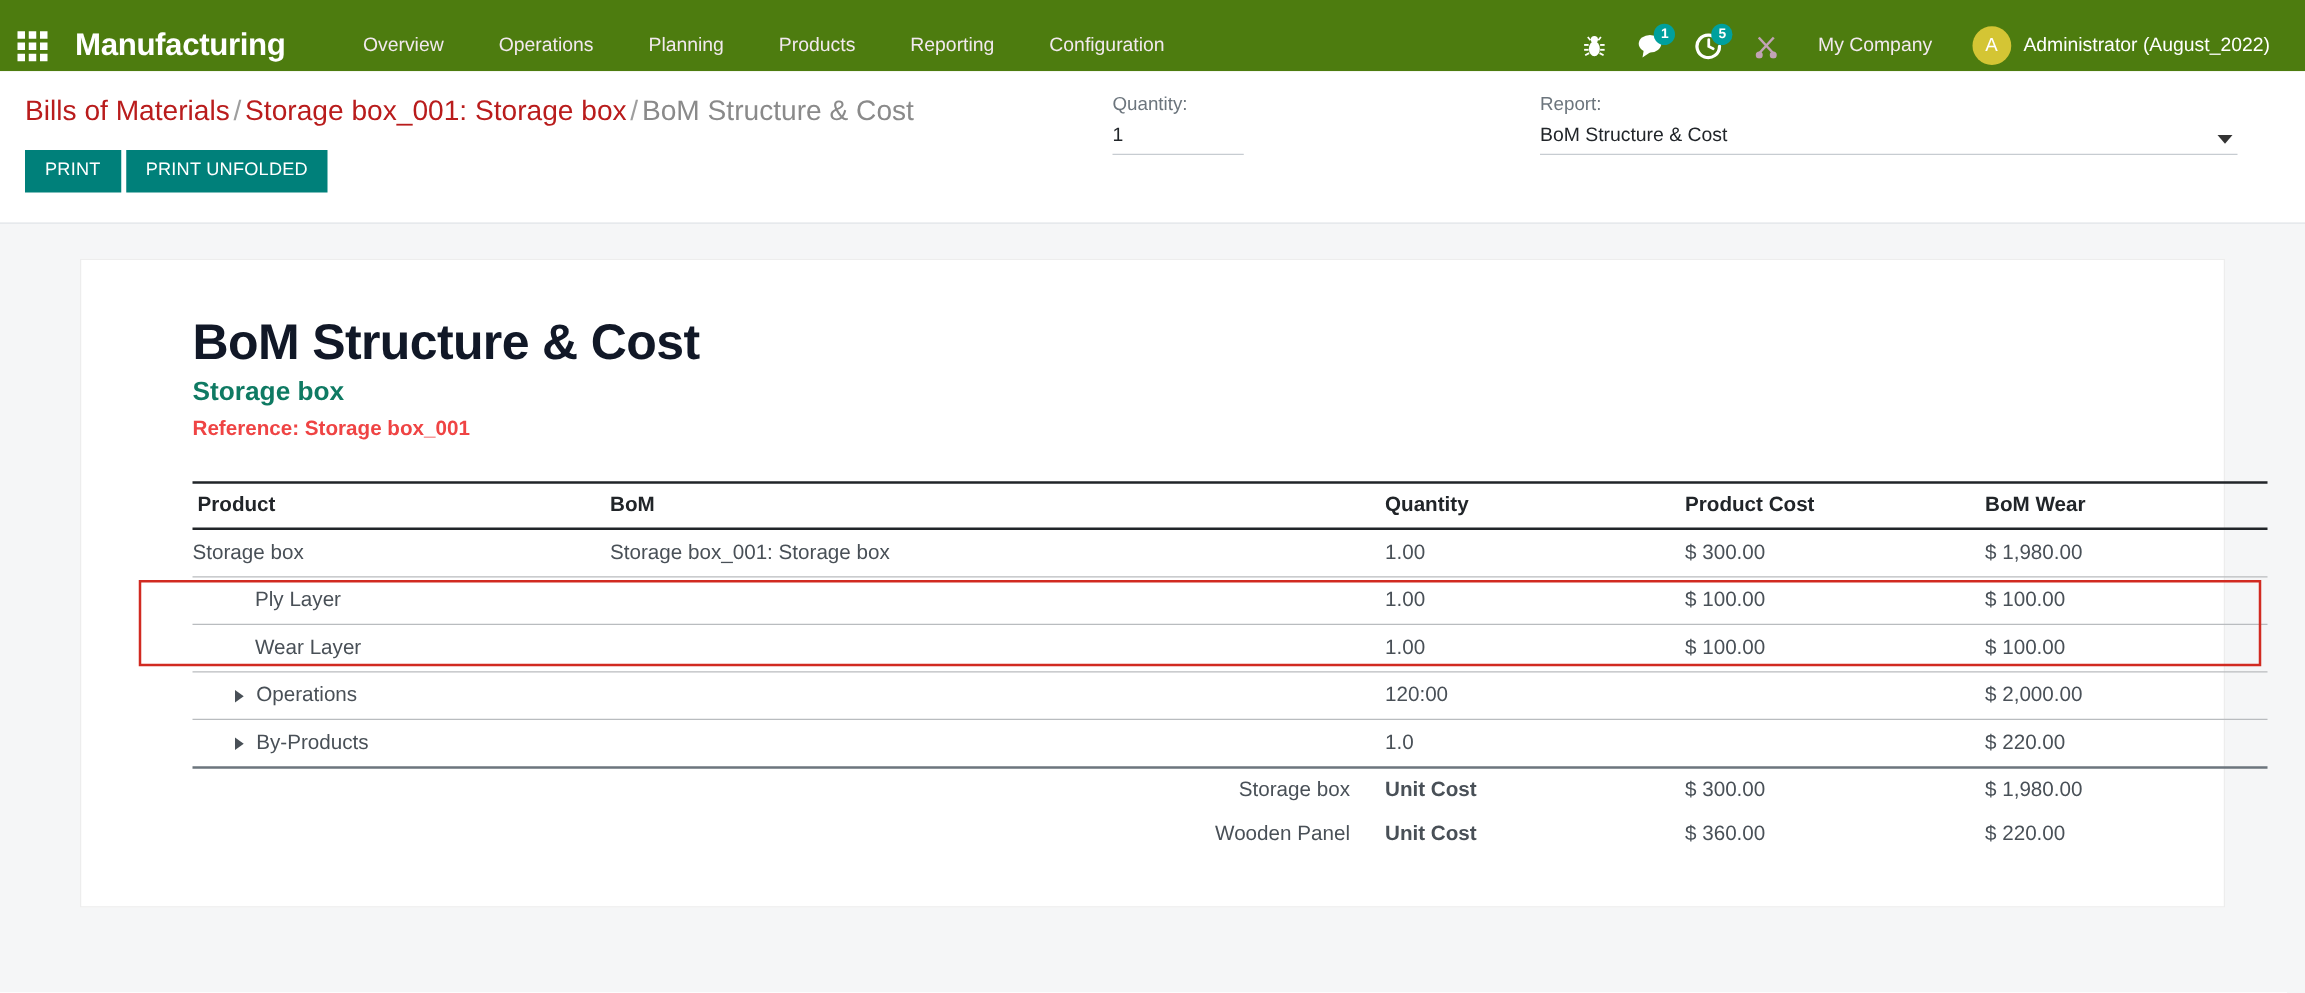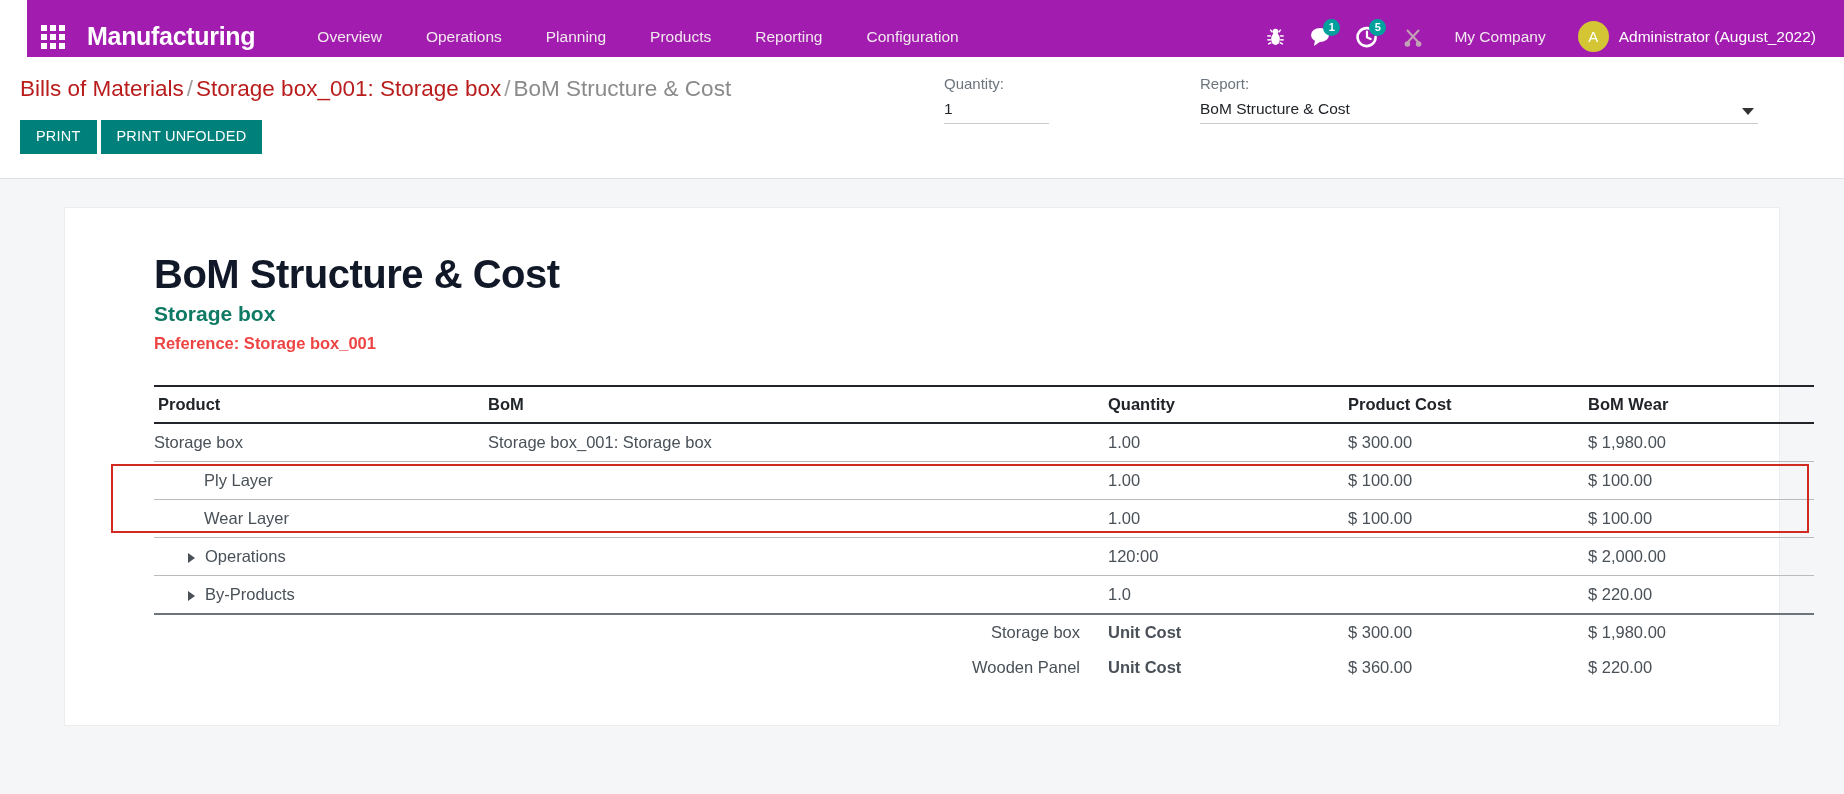--- a/index.html
+++ b/index.html
@@ -7,27 +7,26 @@
     width: 1844px;
     height: 794px;
     font-family: "Liberation Sans", sans-serif;
     background: #ffffff;
     overflow: hidden;
   }
 
   
   .navbar {
     height: 57px;
-    background: #a21caf;
+    background: #4d7c0f;
     display: flex;
     align-items: center;
     padding: 16px 22px 0 14px;
     color: #ffffff;
     position: relative;
-    margin-left: 27px;
   }
   .apps-grid {
     display: grid;
     grid-template-columns: repeat(3, 6px);
     grid-template-rows: repeat(3, 6px);
     gap: 3px;
     margin-right: 22px;
     cursor: pointer;
   }
   .apps-grid i { display: block; width: 6px; height: 6px; background: #ffffff; }
@@ -351,26 +350,26 @@
 
   <div class="breadcrumb">
     <a>Bills of Materials</a><span class="sep">/</span><a>Storage box_001: Storage box</a><span class="sep">/</span><span class="current">BoM Structure &amp; Cost</span>
   </div>
 
   <div class="btn-row">
     <button class="btn">PRINT</button>
     <button class="btn">PRINT UNFOLDED</button>
   </div>
 
-  <div class="field-group" style="left:944px; width:105px;">
+  <div class="field-group" style="left:890px; width:105px;">
     <label class="field-label">Quantity:</label>
     <input class="field-input" type="text" value="1" style="">
   </div>
 
-  <div class="field-group" style="left:1200px; width:558px;">
+  <div class="field-group" style="left:1232px; width:558px;">
     <label class="field-label">Report:</label>
     <div class="select-wrap">
       <input class="field-input" type="text" value="BoM Structure &amp; Cost" style="">
       <span class="chev"></span>
     </div>
   </div>
 </div>
 
 <div class="content-bg">
   <div class="sheet">

